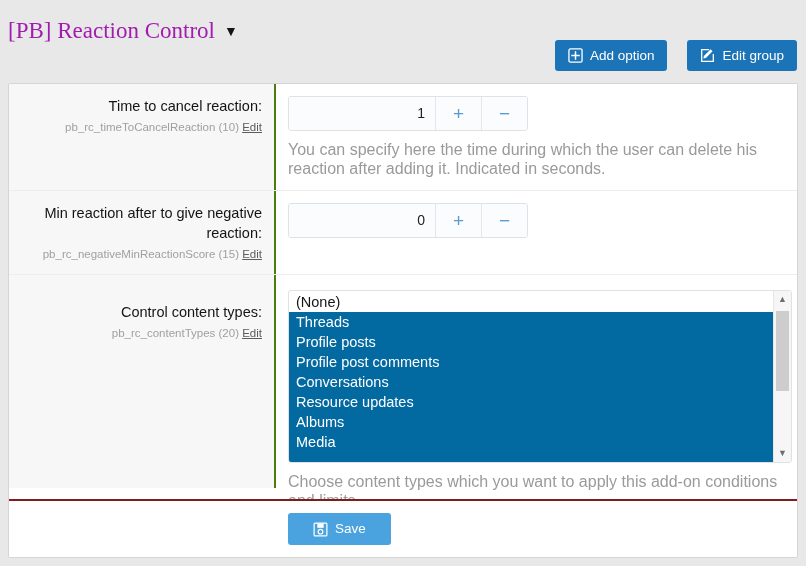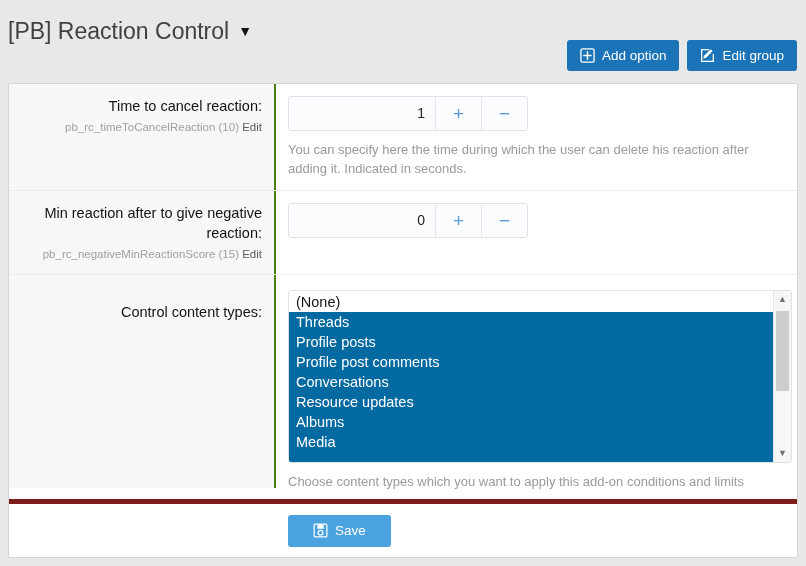--- a/index.html
+++ b/index.html
@@ -45,38 +45,39 @@
     font-size: 11px;
   }
   .title-row {
     margin-top: 6px;
     display: flex;
     align-items: center;
   }
   .page-title {
     font-size: 23px;
     font-weight: normal;
-    color: #404040;
+    color: #a21caf;
     line-height: 30px;
     white-space: nowrap;
+    font-family: Liberation Serif, serif;
   }
   .title-caret {
     margin-left: 9px;
     color: #141414;
     font-size: 14px;
     line-height: 30px;
     cursor: pointer;
   }
 
   .head-buttons {
     position: absolute;
     right: 9px;
     top: 40px;
     display: flex;
-    gap: 8px;
+    gap: 20px;
   }
   .btn {
     border: none;
     border-radius: 3px;
     font-family: "Liberation Sans", sans-serif;
     font-size: 13.5px;
     color: #ffffff;
     padding: 0 13px;
     height: 31px;
     line-height: 31px;
@@ -133,31 +134,32 @@
     line-height: 20px;
   }
   .field-meta {
     margin-top: 3px;
     font-size: 11.5px;
     color: #a0a0a0;
     line-height: 16px;
   }
   .field-meta .editlink {
     color: #5c5c5c;
+    text-decoration: underline;
     cursor: pointer;
   }
   .row .value-col {
     flex: 1 1 auto;
     padding: 12px 14px 12px 12px;
     box-sizing: border-box;
     background: #ffffff;
     min-width: 0;
   }
   .explain {
-    font-size: 13px;
+    font-size: 16px;
     color: #9a9a9a;
     line-height: 19px;
     margin-top: 9px;
     max-width: 505px;
   }
 
   
   .spinner {
     display: inline-flex;
     align-items: stretch;
@@ -253,21 +255,21 @@
   }
 
   
   .card-footer {
     position: absolute;
     left: 0;
     right: 0;
     bottom: 0;
     height: 58px;
     background: #ffffff;
-    border-top: 5px solid #7f1d1d;
+    border-top: 2px solid #7f1d1d;
     display: flex;
     align-items: center;
     padding-left: 279px;
     box-sizing: border-box;
   }
 </style>
 </head>
 <body>
 
 <div class="page-head">
@@ -334,20 +336,24 @@
           <div class="num">0</div>
           <div class="step">+</div>
           <div class="step">−</div>
         </div>
       </div>
     </div>
 
     <div class="row">
       <div class="label-col" style="padding-top:27px;height:213px;">
         <div class="field-label">Control content types:</div>
+        <div class="field-meta">
+          <span>pb_rc_contentTypes (20)</span>
+          <span class="editlink">Edit</span>
+        </div>
       </div>
       <div class="value-col" style="padding-top:15px;">
         <div class="listbox">
           <div class="opts">
             <div class="opt">(None)</div>
             <div class="opt sel">Threads</div>
             <div class="opt sel">Profile posts</div>
             <div class="opt sel">Profile post comments</div>
             <div class="opt sel">Conversations</div>
             <div class="opt sel">Resource updates</div>

